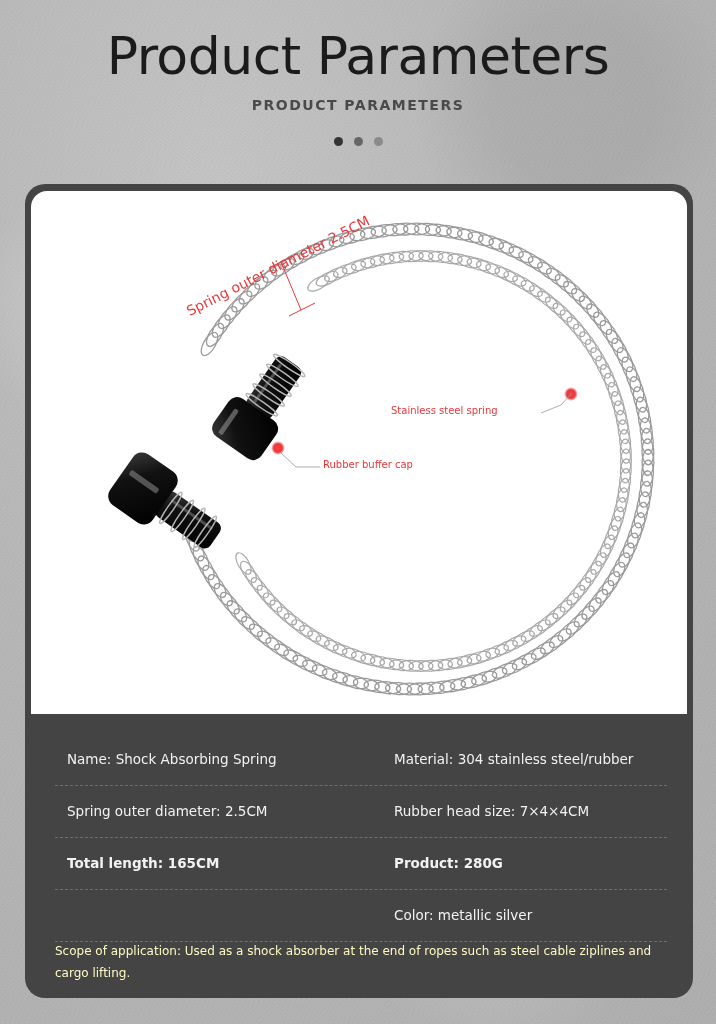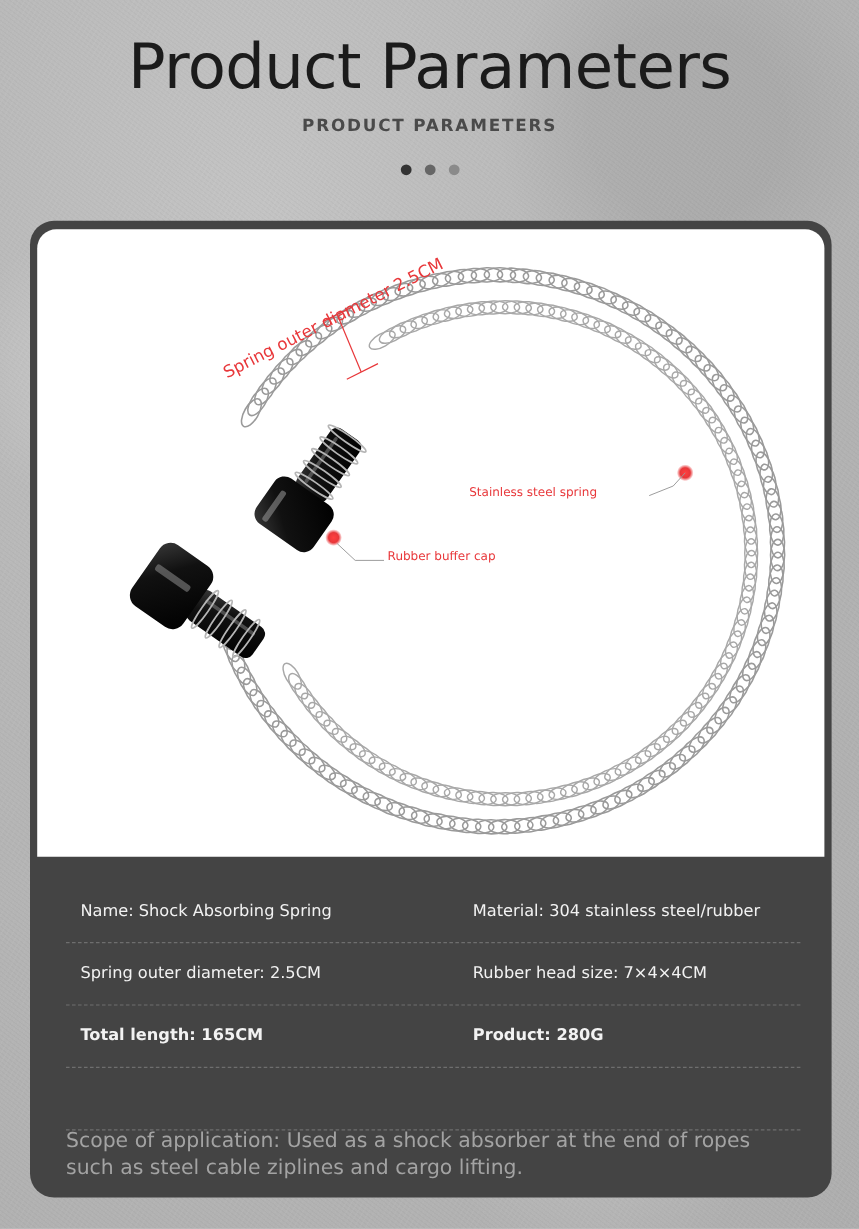--- a/index.html
+++ b/index.html
@@ -50,21 +50,21 @@
   }
   .cell {
     position: absolute; top: 0; height: 51px; line-height: 51px;
     color: #f2f2f2; font-size: 13.5px; white-space: nowrap;
     font-family: "DejaVu Sans", sans-serif;
   }
   .cell.l { left: 12px; }
   .cell.r { left: 339px; }
   .scope {
     position: absolute; left: 30px; top: 226px; width: 600px;
-    color: #a3a3a3; font-size: 17px; line-height: 22px;
+    color: #fef9c3; font-size: 12px; line-height: 22px;
     font-family: "DejaVu Sans", sans-serif;
   }
 </style>
 </head>
 <body>
 
 <div class="texture"></div>
 
 <h1 class="title" style="margin:0;">Product Parameters</h1>
 <div class="subtitle">PRODUCT PARAMETERS</div>
@@ -367,16 +367,17 @@
     </div>
     <div class="row" style="top:72px;text-align:center;">
       <div class="cell l">Spring outer diameter: 2.5CM</div>
       <div class="cell r">Rubber head size: 7×4×4CM</div>
     </div>
     <div class="row" style="top:124px;font-weight:bold;">
       <div class="cell l">Total length: 165CM</div>
       <div class="cell r">Product: 280G</div>
     </div>
     <div class="row" style="top:176px;">
+      <div class="cell r">Color: metallic silver</div>
     </div>
     <div class="scope">Scope of application: Used as a shock absorber at the end of ropes such as steel cable ziplines and cargo lifting.</div>
   </div>
 </div>
 
 </body></html>

